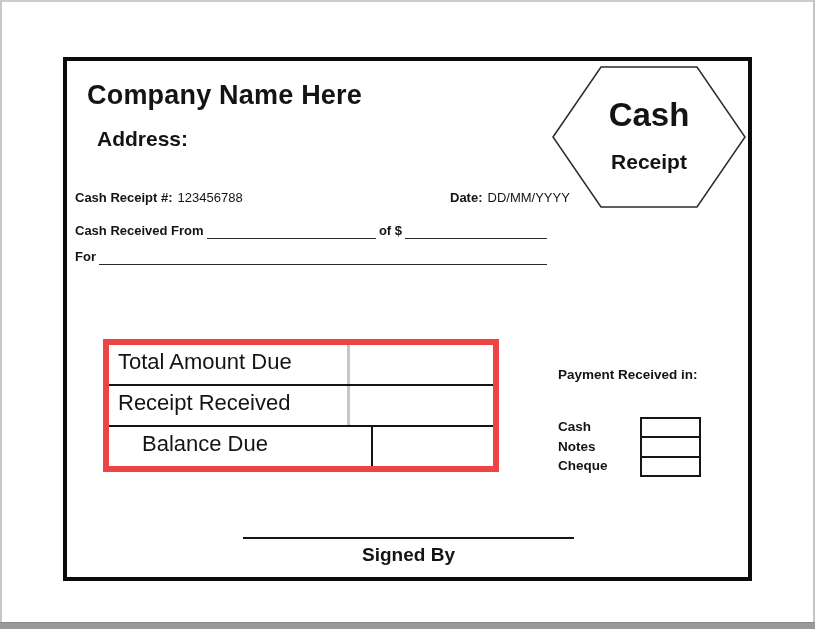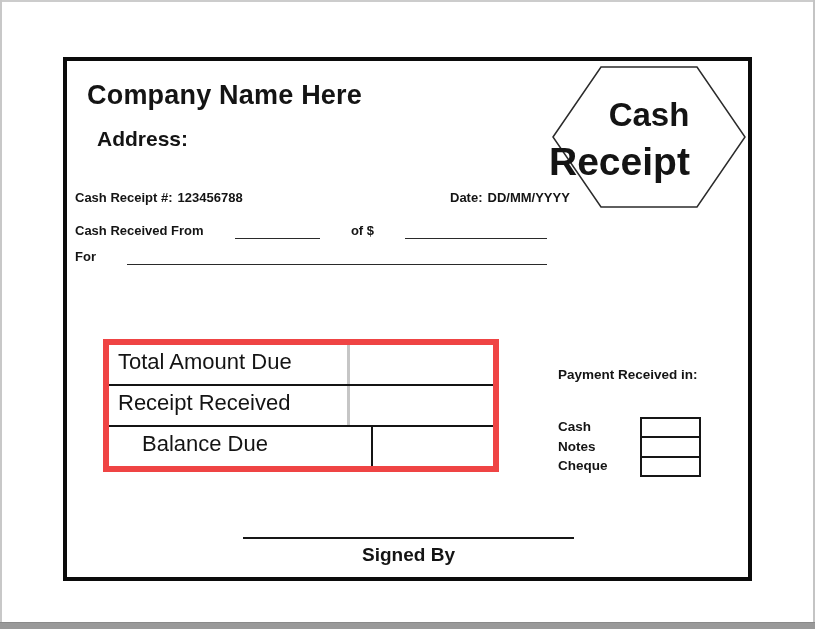--- a/index.html
+++ b/index.html
@@ -16,35 +16,35 @@
   .bottom-bar  { left:0; top:622px; width:815px; height:7px; background:#999999; border-top:1px solid #8a8a8a; }
 
   
   .frame { left:63px; top:57px; width:689px; height:524px; border:4px solid #0b0b0b; box-sizing:border-box; }
 
   .company  { left:87px;  top:80px;  font-size:27px; font-weight:bold; line-height:30px; letter-spacing:.2px; }
   .address  { left:97px;  top:127px; font-size:21px; font-weight:bold; line-height:24px; }
 
   .meta     { font-size:13px; line-height:16px; }
   .meta b   { font-weight:bold; }
-  .meta .val{ font-weight:bold; margin-left:5px; }
+  .meta .val{ font-weight:normal; margin-left:5px; }
   .meta-left  { left:75px;  top:190px; }
   .meta-right { left:450px; top:190px; }
 
-  .fill-row { display:flex; align-items:flex-end; font-size:13px; font-weight:bold; line-height:16px;gap:28px; }
+  .fill-row { display:flex; align-items:flex-end; font-size:13px; font-weight:bold; line-height:16px; }
   .fill     { display:inline-block; height:15px; border-bottom:1.3px solid #2a2a2a; margin:0 3px; }
   .row-from { left:75px; top:223px; width:475px; }
   .row-for  { left:75px; top:249px; width:475px; }
   .grow     { flex:1 1 auto; }
   .w142     { width:142px; flex:0 0 auto; }
 
   
   .hex-svg     { left:549px; top:63px; }
   .badge-cash  { left:549px; top:97px;  width:200px; text-align:center; font-size:33px; font-weight:bold; line-height:36px; }
-  .badge-rcpt  { left:549px; top:144px; width:200px; height:41px; overflow:hidden; text-align:left; font-size:39px; font-weight:bold; line-height:36px; }
+  .badge-rcpt  { left:549px; top:144px; width:200px; height:41px; overflow:hidden; text-align:center; font-size:21px; font-weight:bold; line-height:36px; }
 
   
   .amount-table { left:103px; top:339px; width:396px; height:133px; border:6px solid #ef4444; box-sizing:border-box; display:flex; flex-direction:column; }
   .am-row  { position:relative; flex:1 1 0; border-bottom:2px solid #141414; }
   .am-row:last-child { border-bottom:none;margin-left:24px; }
   .am-label { position:absolute; left:9px; top:3px; font-size:22px; line-height:28px; font-weight:normal; }
   .am-div   { position:absolute; left:238px; top:0; bottom:0; width:3px; background:#c6c6c6; }
   .am-row.black .am-div { background:#141414; width:2px; }
   .am-value { position:absolute; left:241px; right:0; top:0; bottom:0; }
 

